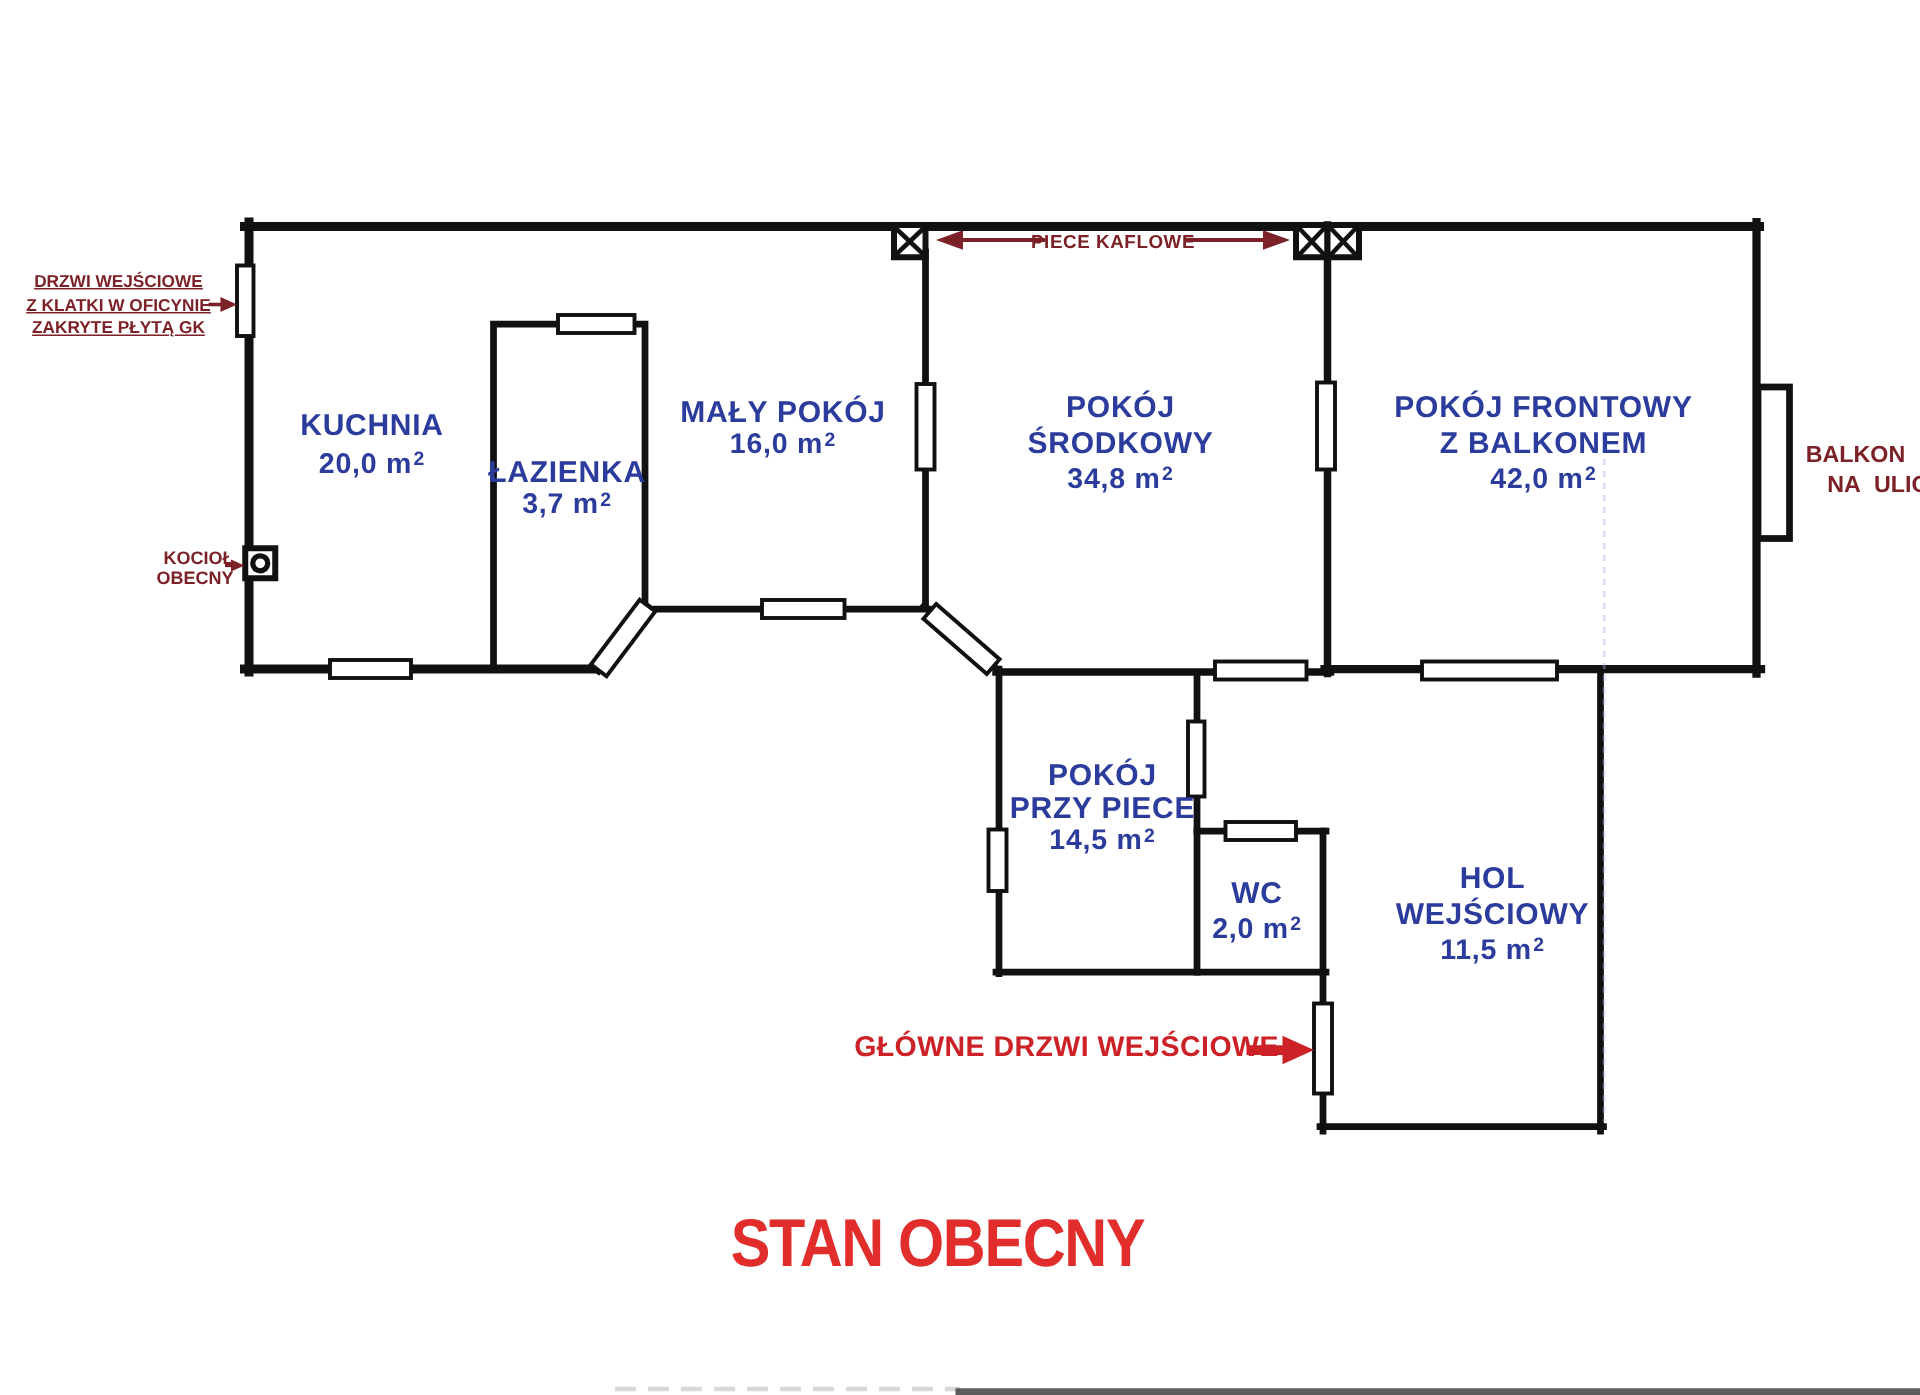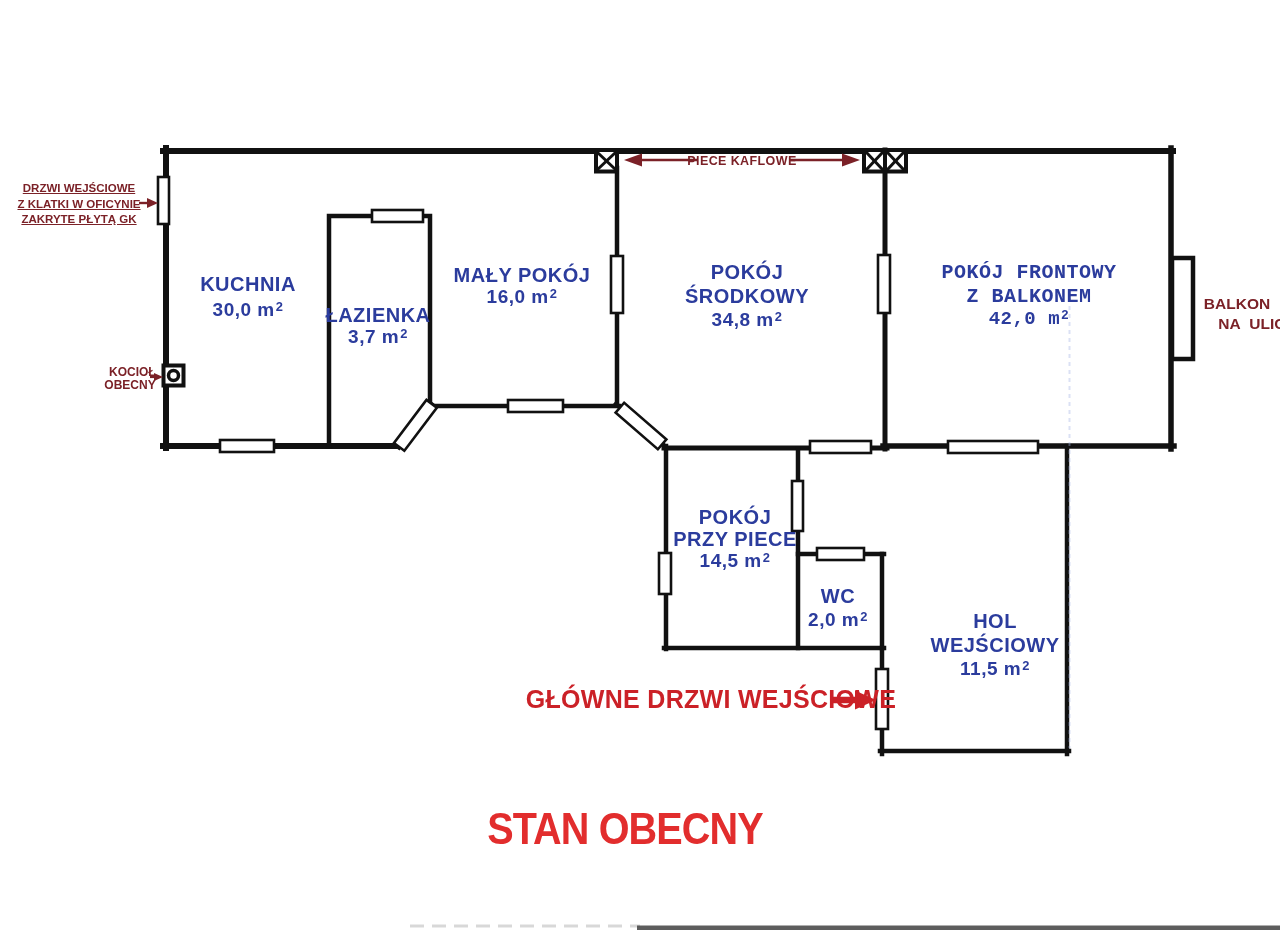--- a/index.html
+++ b/index.html
@@ -19,21 +19,21 @@
         white-space:nowrap;letter-spacing:0.5px;}
   .room .rarea{font-size:19px;}
   .sup{font-size:0.68em;position:relative;top:-0.42em;margin-left:1px;}
   .note{position:absolute;transform:translateX(-50%);text-align:center;
         color:var(--note-text);font-weight:bold;white-space:nowrap;}
   .note-small{font-size:11.5px;line-height:15.5px;}
   .note-balcony{font-size:15.5px;line-height:20px;}
   .note-balcony .ws{word-spacing:5px;margin-left:40px;}
   .note-boiler{font-size:12px;line-height:12.5px;}
   .note-stoves{font-size:12.5px;line-height:14px;letter-spacing:0.4px;}
-  .note-main{color:var(--accent-red);font-size:25px;line-height:24px;letter-spacing:0.3px;}
+  .note-main{color:var(--accent-red);font-size:19px;line-height:24px;letter-spacing:0.3px;}
   .title{position:absolute;transform:translateX(-50%) scaleX(0.88);
          color:var(--title-red);font-size:45px;line-height:46px;font-weight:bold;
          letter-spacing:-1px;white-space:nowrap;}
 </style>
 </head>
 <body>
 
 <div id="plan">
 
   <svg id="walls" width="1280" height="930" viewBox="0 0 1280 930">
@@ -112,57 +112,57 @@
 
     <g>
       <line x1="410" y1="926" x2="640" y2="926" stroke="#cfcfcf" stroke-width="3" stroke-dasharray="14,8" opacity="0.8"></line>
       <rect x="637" y="925.5" width="643" height="4.5" fill="#4b4b4b" opacity="0.9"></rect>
       <line x1="1069.5" y1="290" x2="1069.5" y2="748" stroke="#a8b6e4" stroke-width="2" stroke-dasharray="4,4" opacity="0.4"></line>
     </g>
   </svg>
 
   <div class="room" style="left:248px;top:272px;line-height:25px;">
     <div>KUCHNIA</div>
-    <div class="rarea"><span>30,0 m</span><span class="sup">2</span></div>
+    <div class="rarea"><span>20,0 m</span><span class="sup">2</span></div>
   </div>
 
   <div class="room" style="left:378px;top:305px;line-height:21px;">
     <div>ŁAZIENKA</div>
     <div class="rarea"><span>3,7 m</span><span class="sup">2</span></div>
   </div>
 
   <div class="room" style="left:522px;top:264px;line-height:22px;">
     <div>MAŁY POKÓJ</div>
     <div class="rarea"><span>16,0 m</span><span class="sup">2</span></div>
   </div>
 
   <div class="room" style="left:747px;top:261px;line-height:23.5px;">
     <div>POKÓJ</div>
     <div>ŚRODKOWY</div>
     <div class="rarea"><span>34,8 m</span><span class="sup">2</span></div>
   </div>
 
-  <div class="room" style="left:1029px;top:261px;line-height:23.5px;font-family:Liberation Mono, monospace;">
+  <div class="room" style="left:1029px;top:261px;line-height:23.5px;">
     <div>POKÓJ FRONTOWY</div>
     <div>Z BALKONEM</div>
     <div class="rarea"><span>42,0 m</span><span class="sup">2</span></div>
   </div>
 
   <div class="room" style="left:735px;top:506px;line-height:22px;">
     <div>POKÓJ</div>
     <div>PRZY PIECE</div>
     <div class="rarea"><span>14,5 m</span><span class="sup">2</span></div>
   </div>
 
   <div class="room" style="left:838px;top:585px;line-height:23px;">
     <div>WC</div>
     <div class="rarea"><span>2,0 m</span><span class="sup">2</span></div>
   </div>
 
-  <div class="room" style="left:995px;top:574px;line-height:24px;margin-top:35px;">
+  <div class="room" style="left:995px;top:574px;line-height:24px;">
     <div>HOL</div>
     <div>WEJŚCIOWY</div>
     <div class="rarea"><span>11,5 m</span><span class="sup">2</span></div>
   </div>
 
   <div class="note note-small" style="left:79px;top:181px;text-decoration:underline;">
     <div>DRZWI WEJŚCIOWE</div>
     <div>Z KLATKI W OFICYNIE</div>
     <div>ZAKRYTE PŁYTĄ GK</div>
   </div>

